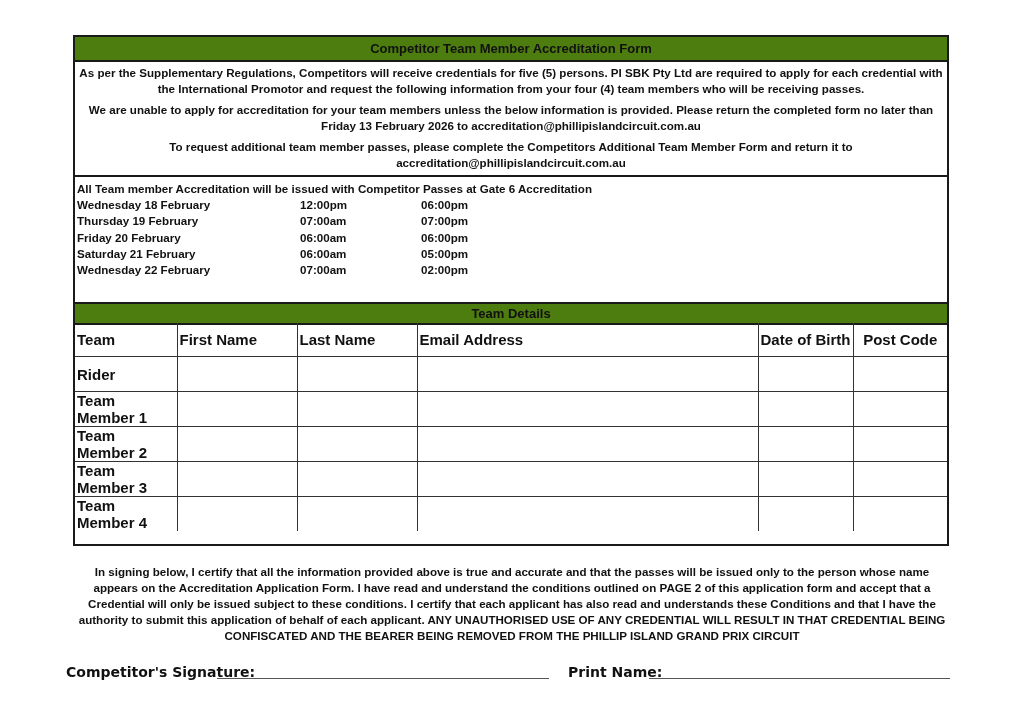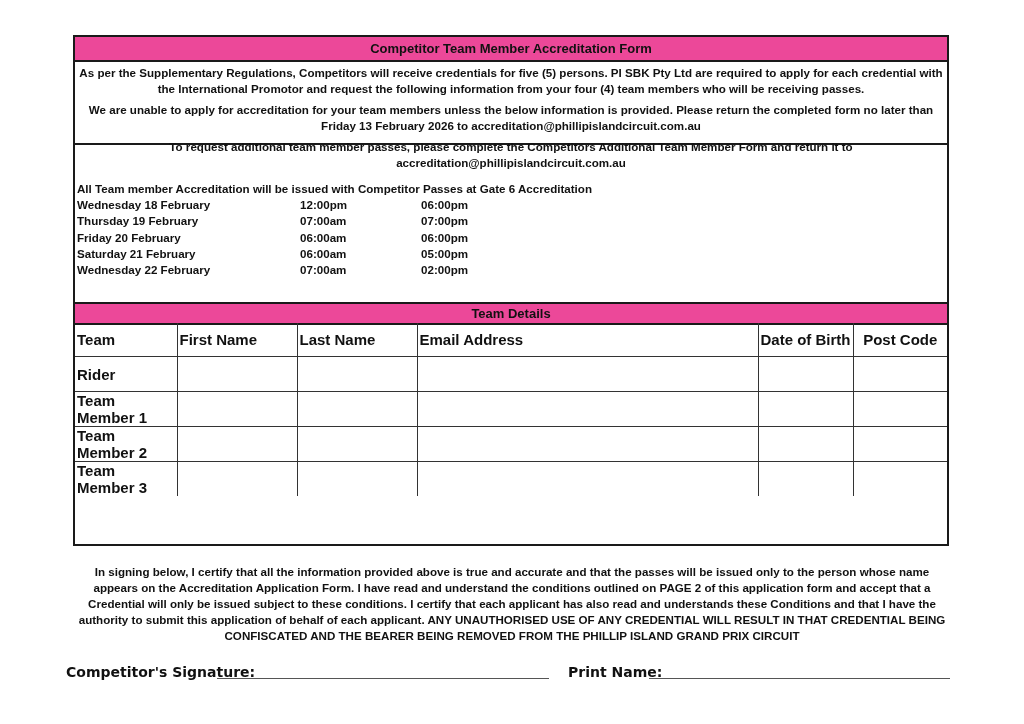--- a/index.html
+++ b/index.html
@@ -1,23 +1,23 @@
 <!DOCTYPE html>
 <html><head>
 <meta charset="utf-8">
 <style>
   html, body { margin:0; padding:0; background:#ffffff; }
   body { width:1024px; height:724px; position:relative; overflow:hidden;
          font-family:"Liberation Sans", sans-serif; color:#111; }
   .frame { position:absolute; left:73px; top:35px; width:876px; height:511px;
            border:2px solid #1a1a1a; box-sizing:border-box; }
-  .band { position:absolute; left:0; right:0; background:#ec4899;
+  .band { position:absolute; left:0; right:0; background:#4d7c0f;
           font-weight:bold; text-align:center; font-size:13px; }
   .title-band { top:0; height:23px; line-height:23px; border-bottom:2px solid #1a1a1a; }
-  .intro { position:absolute; left:0; right:0; top:23px; height:85px;
+  .intro { position:absolute; left:0; right:0; top:23px; height:117px;
            border-bottom:2px solid #1a1a1a; font-weight:bold; font-size:11.6px;
            text-align:center; line-height:16px; box-sizing:border-box; padding-top:5px; }
   .intro p { margin:0 0 5px 0; }
   .hours { position:absolute; left:0; right:0; top:134px; height:133px;
            border-bottom:2px solid #1a1a1a; font-weight:bold; font-size:11.6px;
            line-height:16.2px; padding:10px 0 0 2px; box-sizing:border-box; }
   .hours .row { display:flex; }
   .hours .day { width:223px; }
   .hours .open { width:121px; }
   .team-band { top:267px; height:19px; line-height:19px; border-bottom:2px solid #1a1a1a; }
@@ -122,20 +122,28 @@
       <td></td>
     </tr>
     <tr class="row">
       <td>Team Member 3</td>
       <td></td>
       <td></td>
       <td></td>
       <td></td>
       <td></td>
     </tr>
+    <tr class="row">
+      <td>Team Member 4</td>
+      <td></td>
+      <td></td>
+      <td></td>
+      <td></td>
+      <td></td>
+    </tr>
   </tbody>
     </table>
 </div>
 
 <div class="declaration">In signing below, I certify that all the information provided above is true and accurate and that the passes will be issued only to the person whose name appears on the Accreditation Application Form.  I have read and understand the conditions outlined on PAGE 2 of this application form and accept that a Credential will only be issued subject to these conditions. I certify that each applicant has also read and understands these Conditions and that I have the authority to submit this application of behalf of each applicant.  ANY UNAUTHORISED USE OF ANY CREDENTIAL WILL RESULT IN THAT CREDENTIAL BEING CONFISCATED AND THE BEARER BEING REMOVED FROM THE PHILLIP ISLAND GRAND PRIX CIRCUIT</div>
 
 <div class="sig" style="left:66px;">Competitor's Signature:</div>
 <div class="sig-line" style="left:217px; width:332px;"></div>
 
 <div class="sig" style="left:568px;">Print Name:</div>

